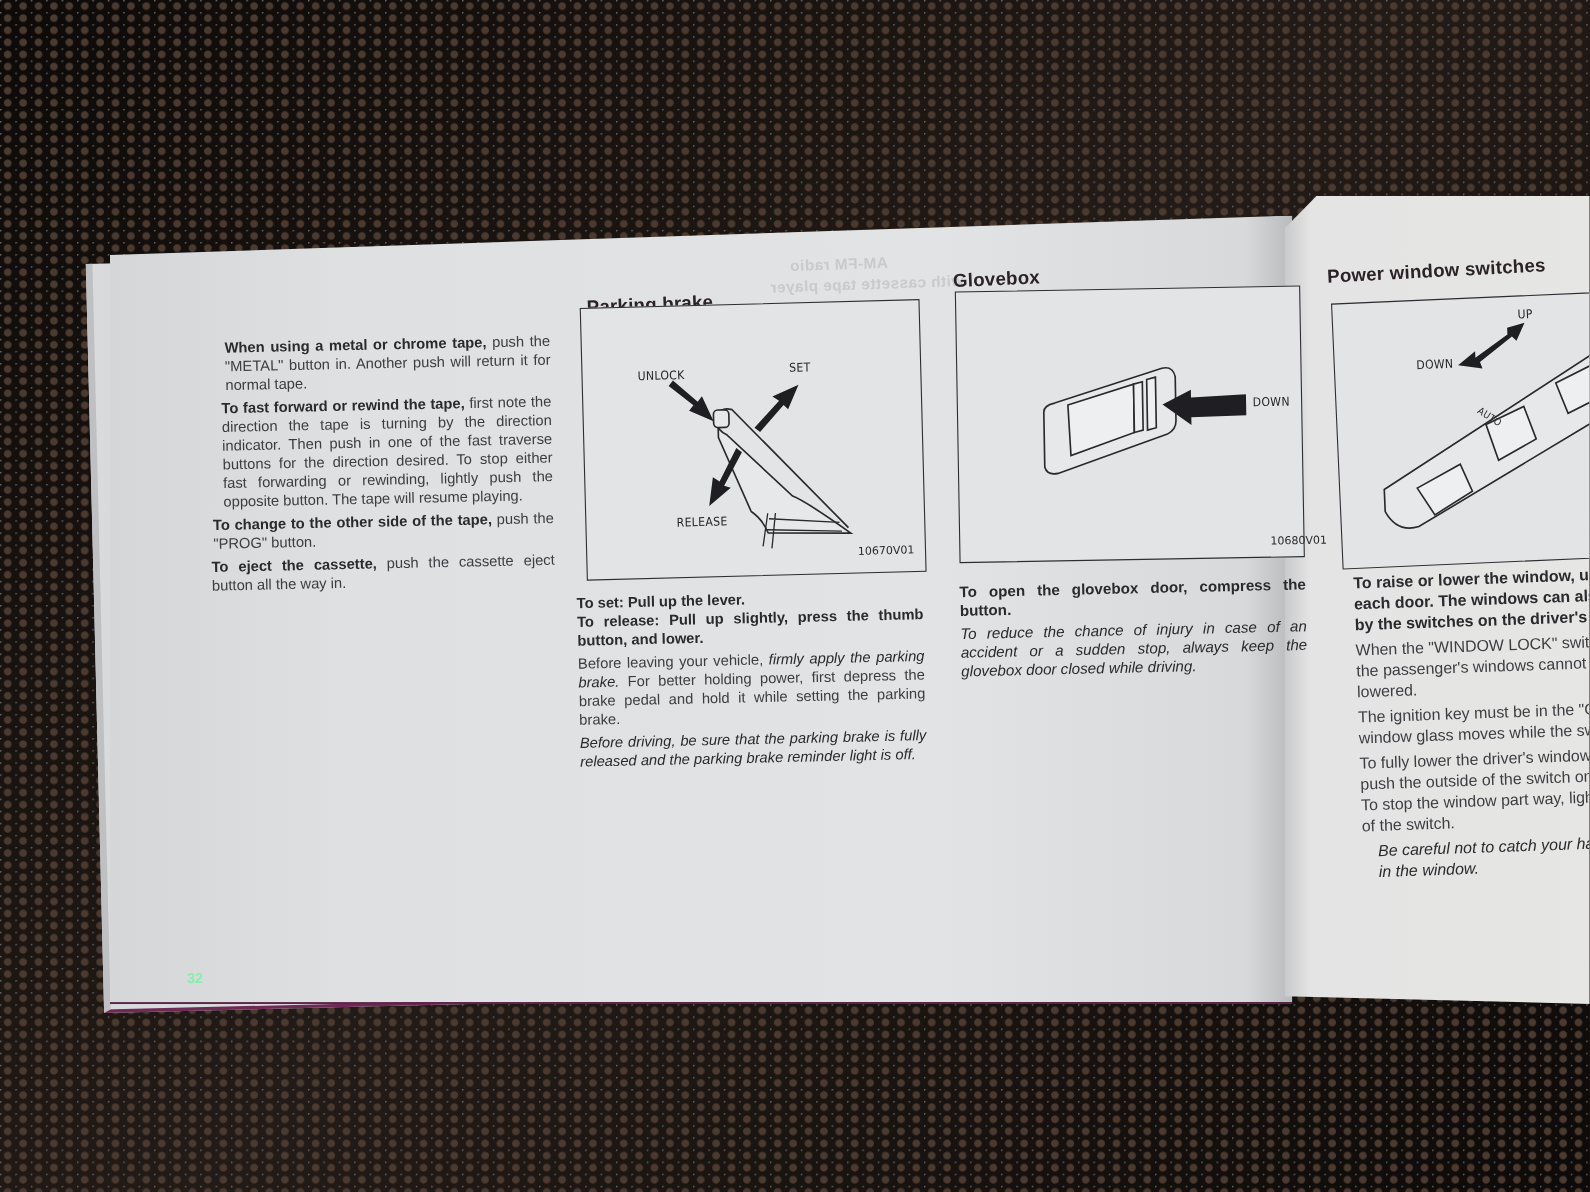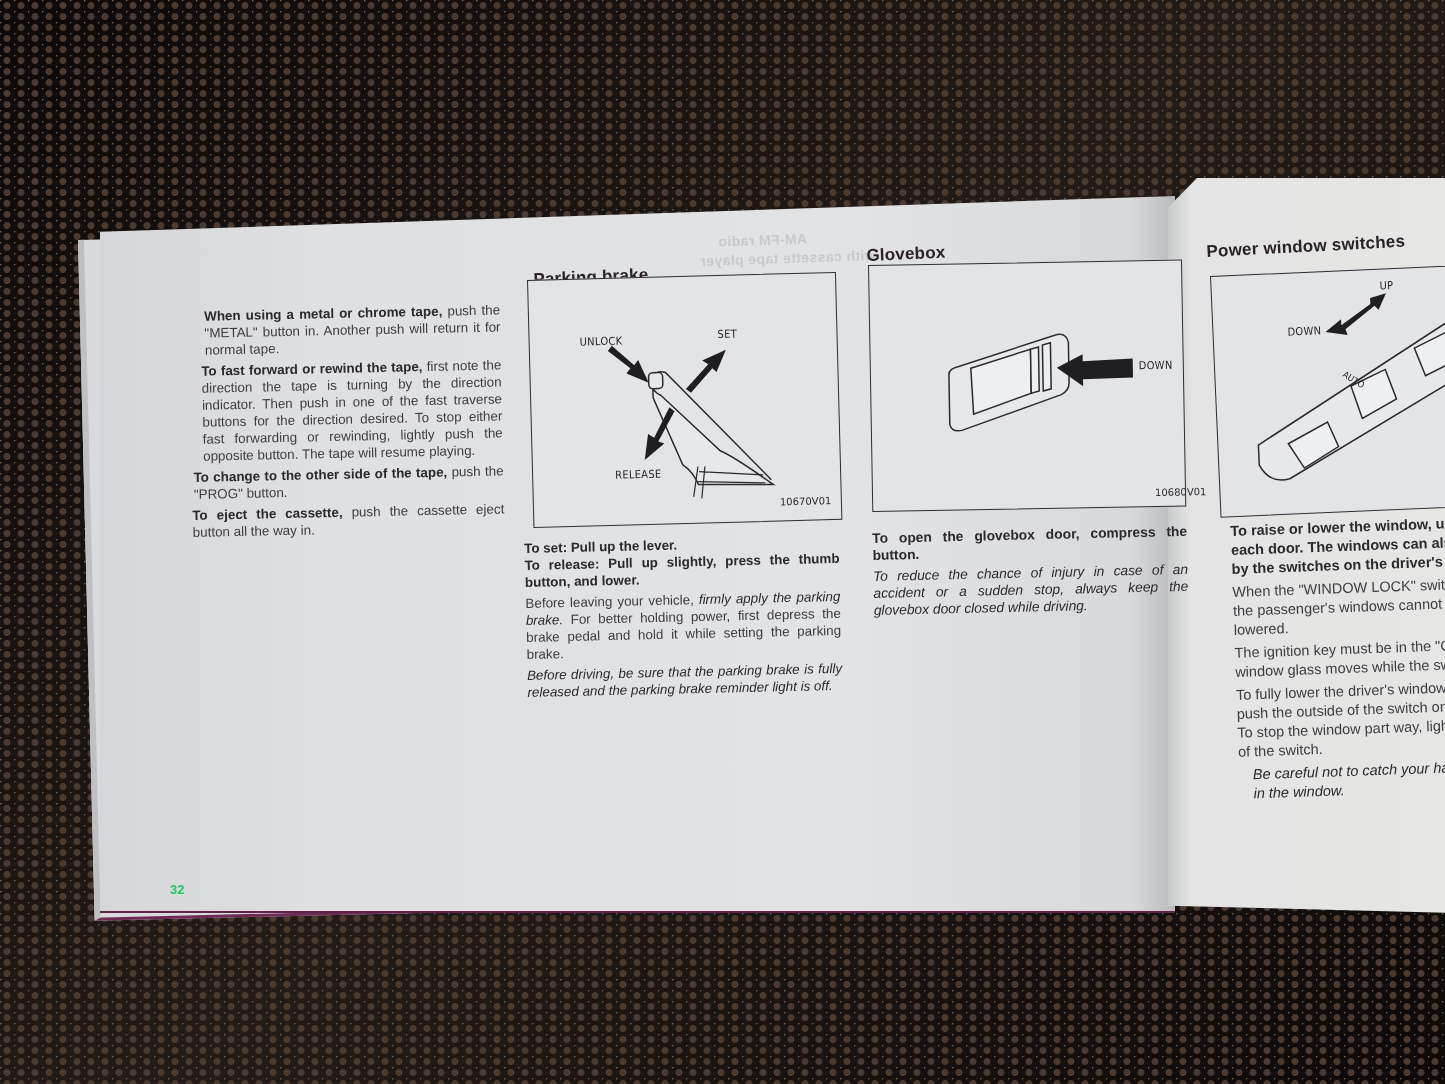--- a/index.html
+++ b/index.html
@@ -36,21 +36,21 @@
   .col-text { font-size:13.4px; line-height:17px; text-align:justify; }
   .col-text p { margin:0 0 4px 0; }
   .b { font-weight:bold; color:#2a292e; }
   .i { font-style:italic; color:#2a292e; }
   .heading { font-weight:bold; font-size:17px; color:#2b2228; letter-spacing:0.2px; }
   .figure {
     position:absolute; border:1.5px solid #2e2d33; background:#e3e4e5;
   }
   .fig-label { position:absolute; font-size:11px; font-family:"DejaVu Sans Condensed","DejaVu Sans",sans-serif; color:#25242a; letter-spacing:0.3px; }
   .fig-code { position:absolute; font-size:10px; color:#2a292e; font-family:"DejaVu Sans",sans-serif; }
-  .page-num { position:absolute; left:170px; top:882px; font-size:13px; font-weight:bold; color:#22c55e; }
+  .page-num { position:absolute; left:170px; top:882px; font-size:13px; font-weight:bold; color:#86efac; }
   .ghost {
     position:absolute; font-size:14px; font-weight:bold; color:#c9cacd;
     transform:scaleX(-1) rotate(2deg); letter-spacing:0.4px;
   }
 </style>
 </head>
 <body>
 
 <div class="book">
   <div class="stack"></div>

